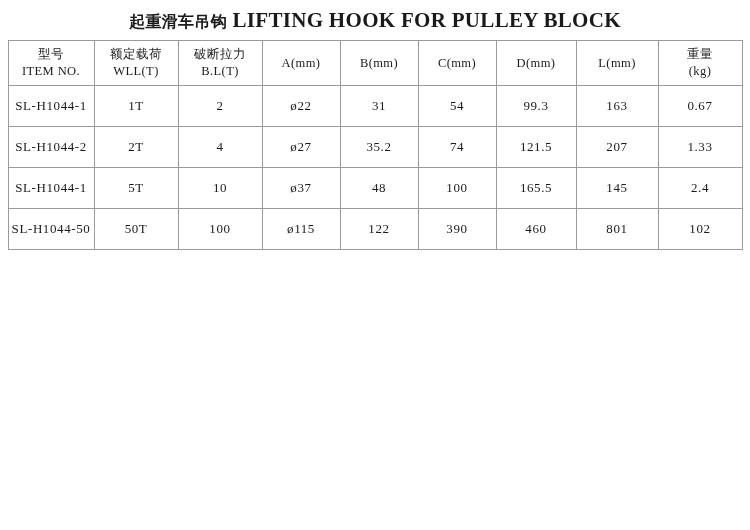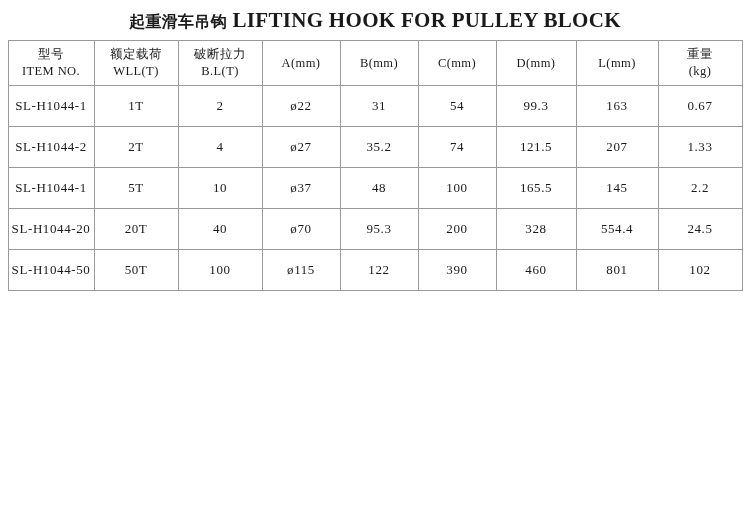--- a/index.html
+++ b/index.html
@@ -167,32 +167,21 @@
       </tr>
       <tr>
         <td class="model">SL-H1044-1</td>
         <td>5T</td>
         <td>10</td>
         <td>ø37</td>
         <td>48</td>
         <td>100</td>
         <td>165.5</td>
         <td>145</td>
-        <td>2.2</td>
-      </tr>
-      <tr>
-        <td class="model">SL-H1044-20</td>
-        <td>20T</td>
-        <td>40</td>
-        <td>ø70</td>
-        <td>95.3</td>
-        <td>200</td>
-        <td>328</td>
-        <td>554.4</td>
-        <td>24.5</td>
+        <td>2.4</td>
       </tr>
       <tr>
         <td class="model">SL-H1044-50</td>
         <td>50T</td>
         <td>100</td>
         <td>ø115</td>
         <td>122</td>
         <td>390</td>
         <td>460</td>
         <td>801</td>

